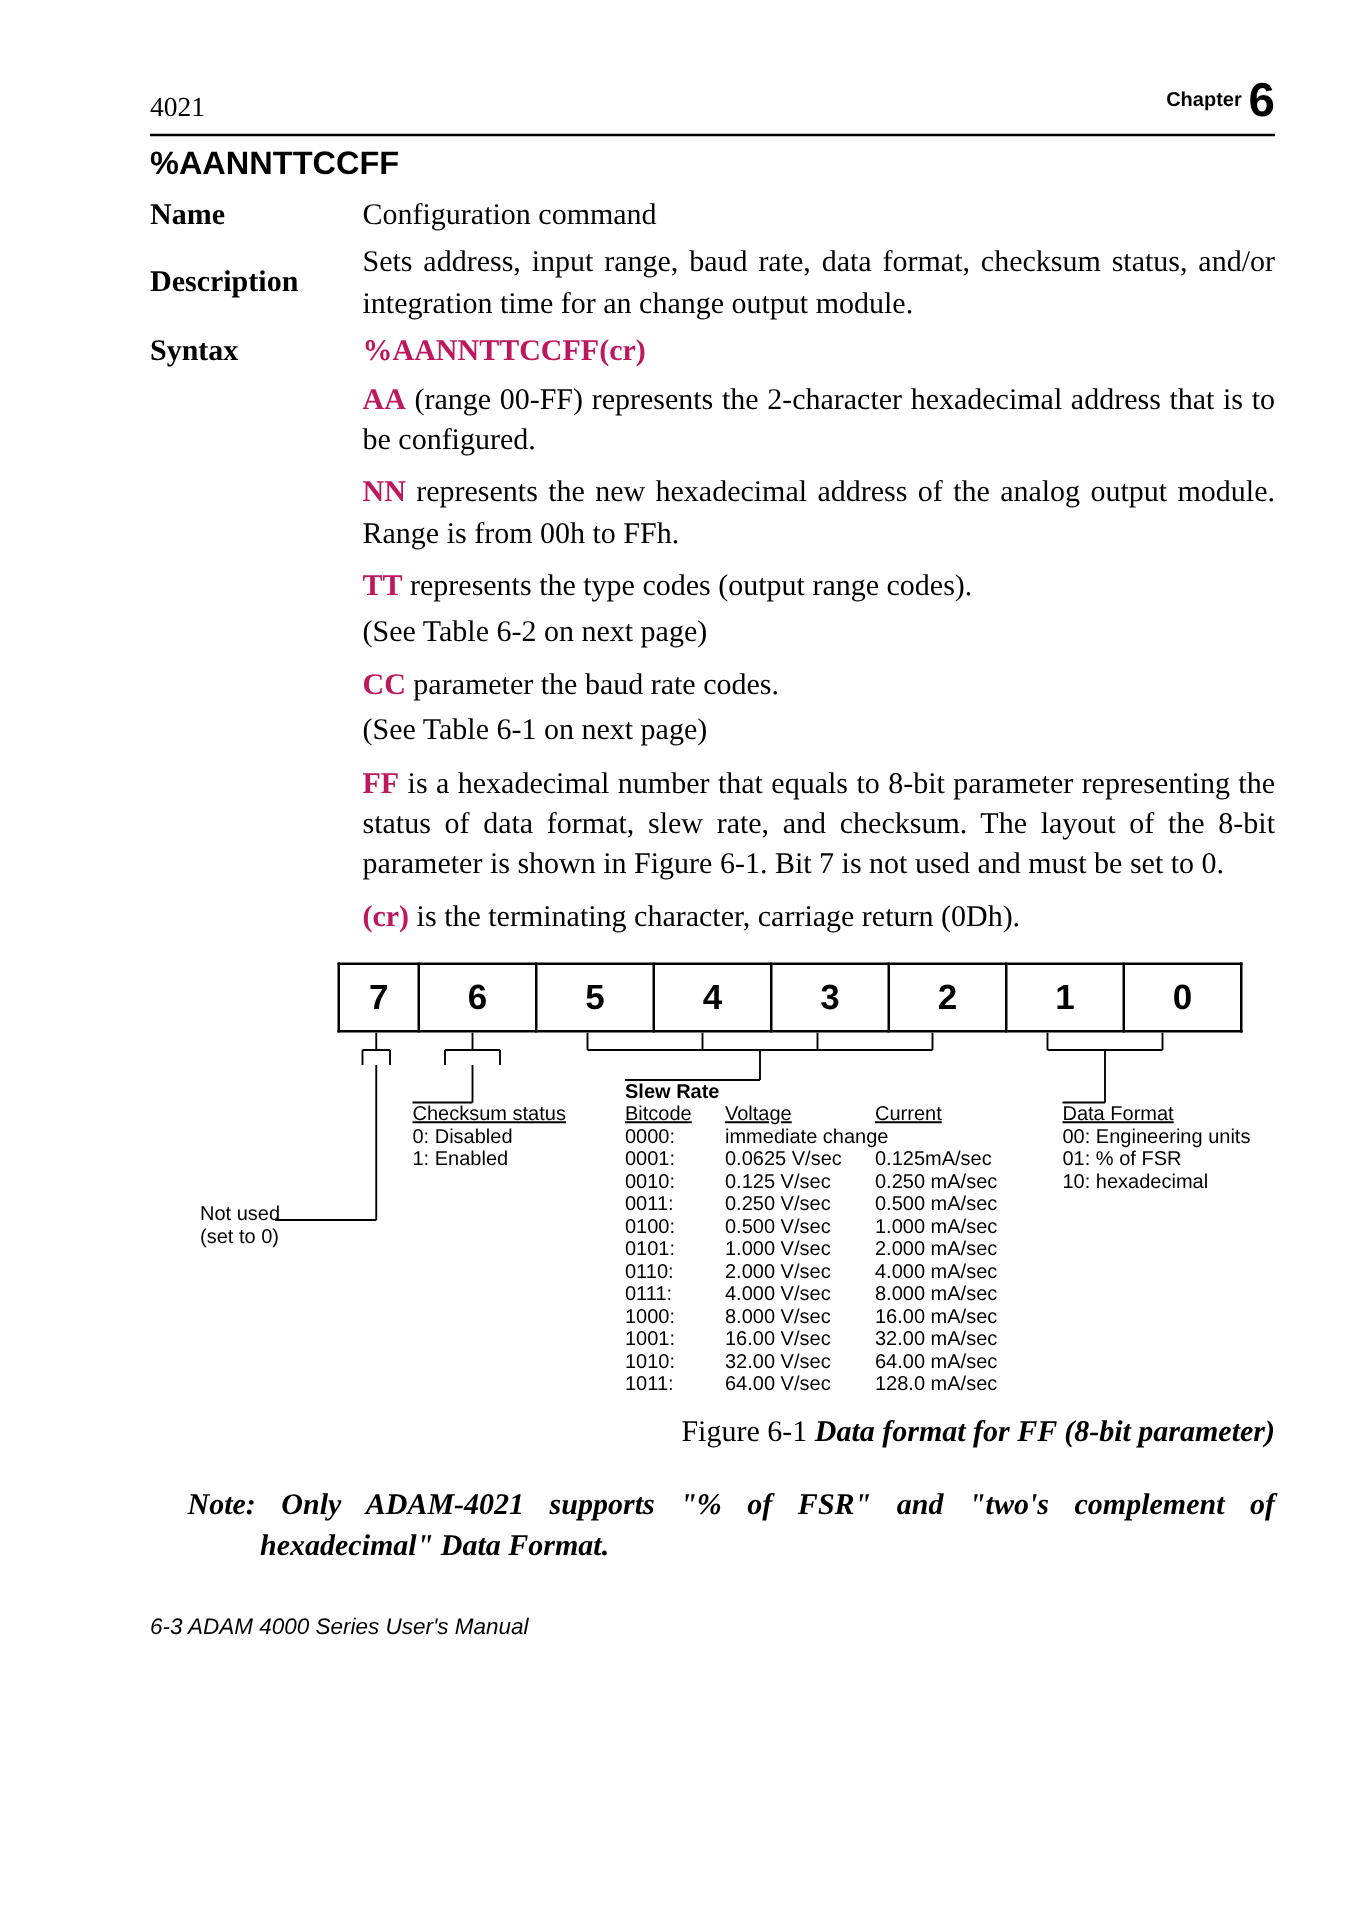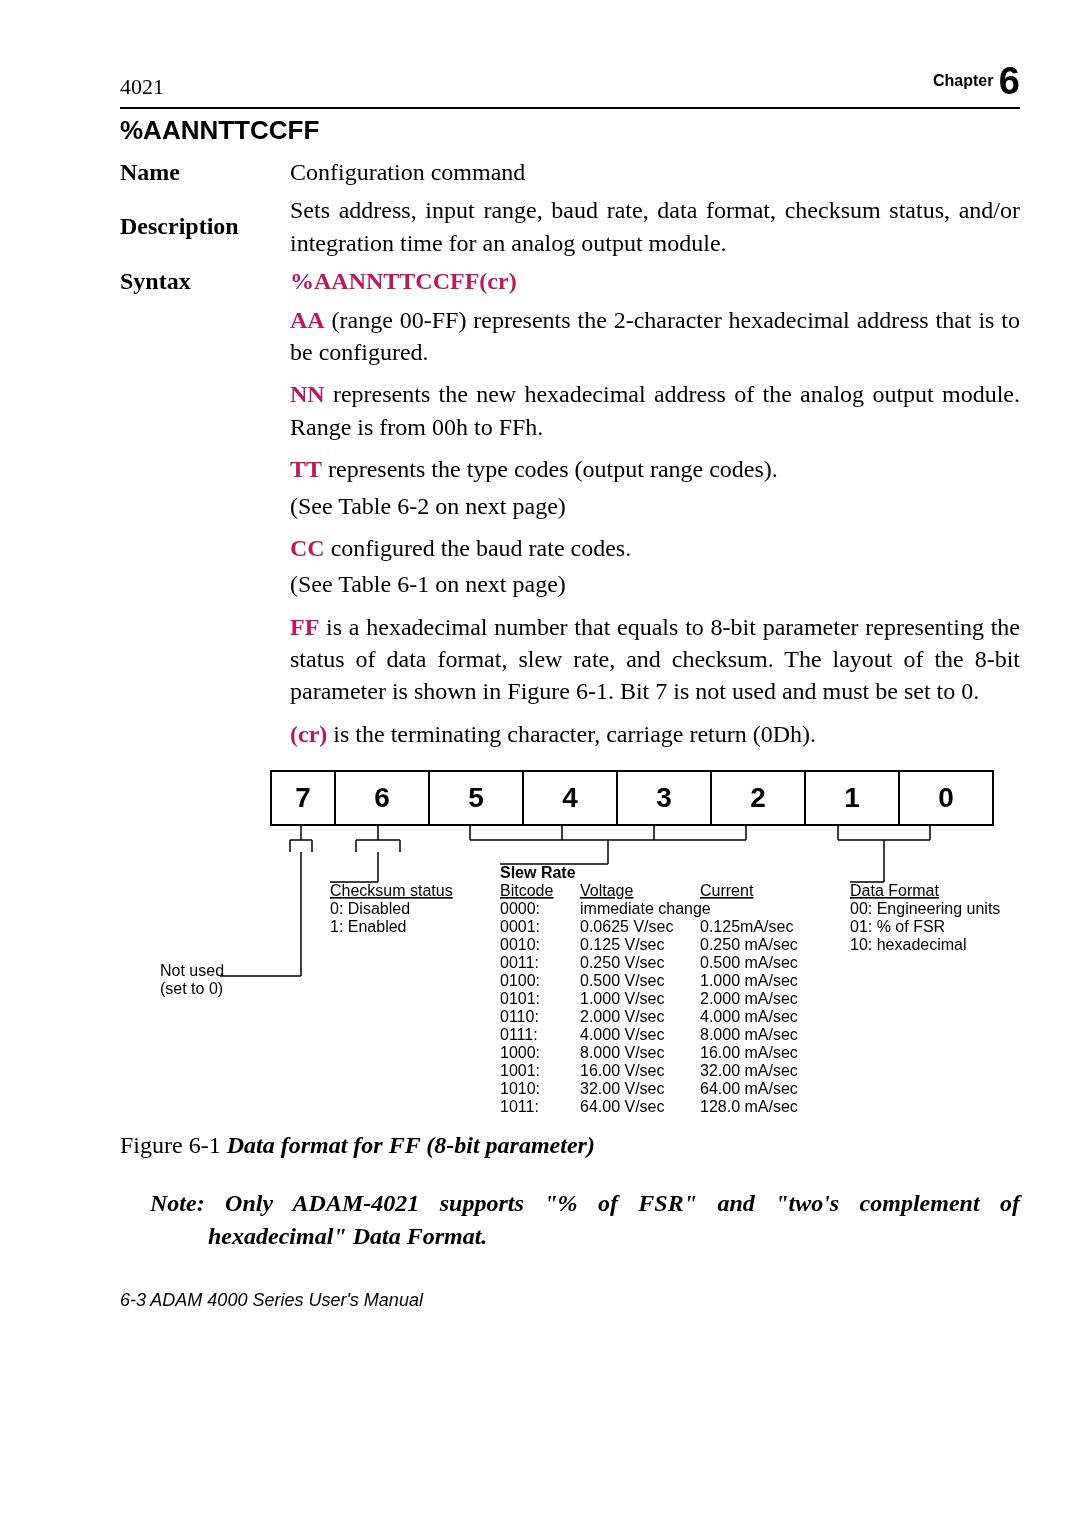--- a/index.html
+++ b/index.html
@@ -84,21 +84,21 @@
     text-align: center;
     font-family: Arial, Helvetica, sans-serif;
     font-weight: bold;
     font-size: 28px;
     height: 52px;
   }
   .bitcell { width: 92px; }
   .bitcell-narrow { width: 62px; }
   svg text { font-family: Arial, Helvetica, sans-serif; fill:#000; }
   .figcap {
-    text-align: left;
+    text-align: right;
     font-size: 24px;
     margin-top: 12px;
   }
   .note {
     font-style: italic;
     font-size: 24px;
     margin-top: 28px;
     line-height: 1.35;
     text-align: justify;
     padding-left: 30px;
@@ -128,21 +128,21 @@
 
   <div class="section-title">%AANNTTCCFF</div>
 
   <div class="row">
     <div class="label">Name</div>
     <div class="body">Configuration command</div>
   </div>
 
   <div class="row">
     <div class="label">Description</div>
-    <div class="body">Sets address, input range, baud rate, data format, checksum status, and/or integration time for an analog output module.</div>
+    <div class="body">Sets address, input range, baud rate, data format, checksum status, and/or integration time for an change output module.</div>
   </div>
 
   <div class="row">
     <div class="label">Syntax</div>
     <div class="body"><span class="blue-bold">%AANNTTCCFF(cr)</span></div>
   </div>
 
 
   <div class="indent-body">
     <span class="blue-bold">AA</span><span> (range 00-FF) represents the 2-character hexadecimal address that is to be configured.</span>
@@ -151,21 +151,21 @@
   <div class="indent-body">
     <span class="blue-bold">NN</span><span> represents the new hexadecimal address of the analog output module. Range is from 00h to FFh.</span>
   </div>
 
   <div class="indent-body" style="margin-bottom:4px">
     <span class="blue-bold">TT</span><span> represents the type codes (output range codes).</span>
   </div>
   <div class="indent-body">(See Table 6-2 on next page)</div>
 
   <div class="indent-body" style="margin-bottom:4px">
-    <span class="blue-bold">CC</span><span> configured the baud rate codes.</span>
+    <span class="blue-bold">CC</span><span> parameter the baud rate codes.</span>
   </div>
   <div class="indent-body">(See Table 6-1 on next page)</div>
 
   <div class="indent-body">
     <span class="blue-bold">FF</span><span> is a hexadecimal number that equals to 8-bit parameter representing the status of data format, slew rate, and checksum. The layout of the 8-bit parameter is shown in Figure 6-1. Bit 7 is not used and must be set to 0.</span>
   </div>
 
   <div class="indent-body">
     <span class="blue-bold">(cr)</span><span> is the terminating character, carriage return (0Dh).</span>
   </div>

